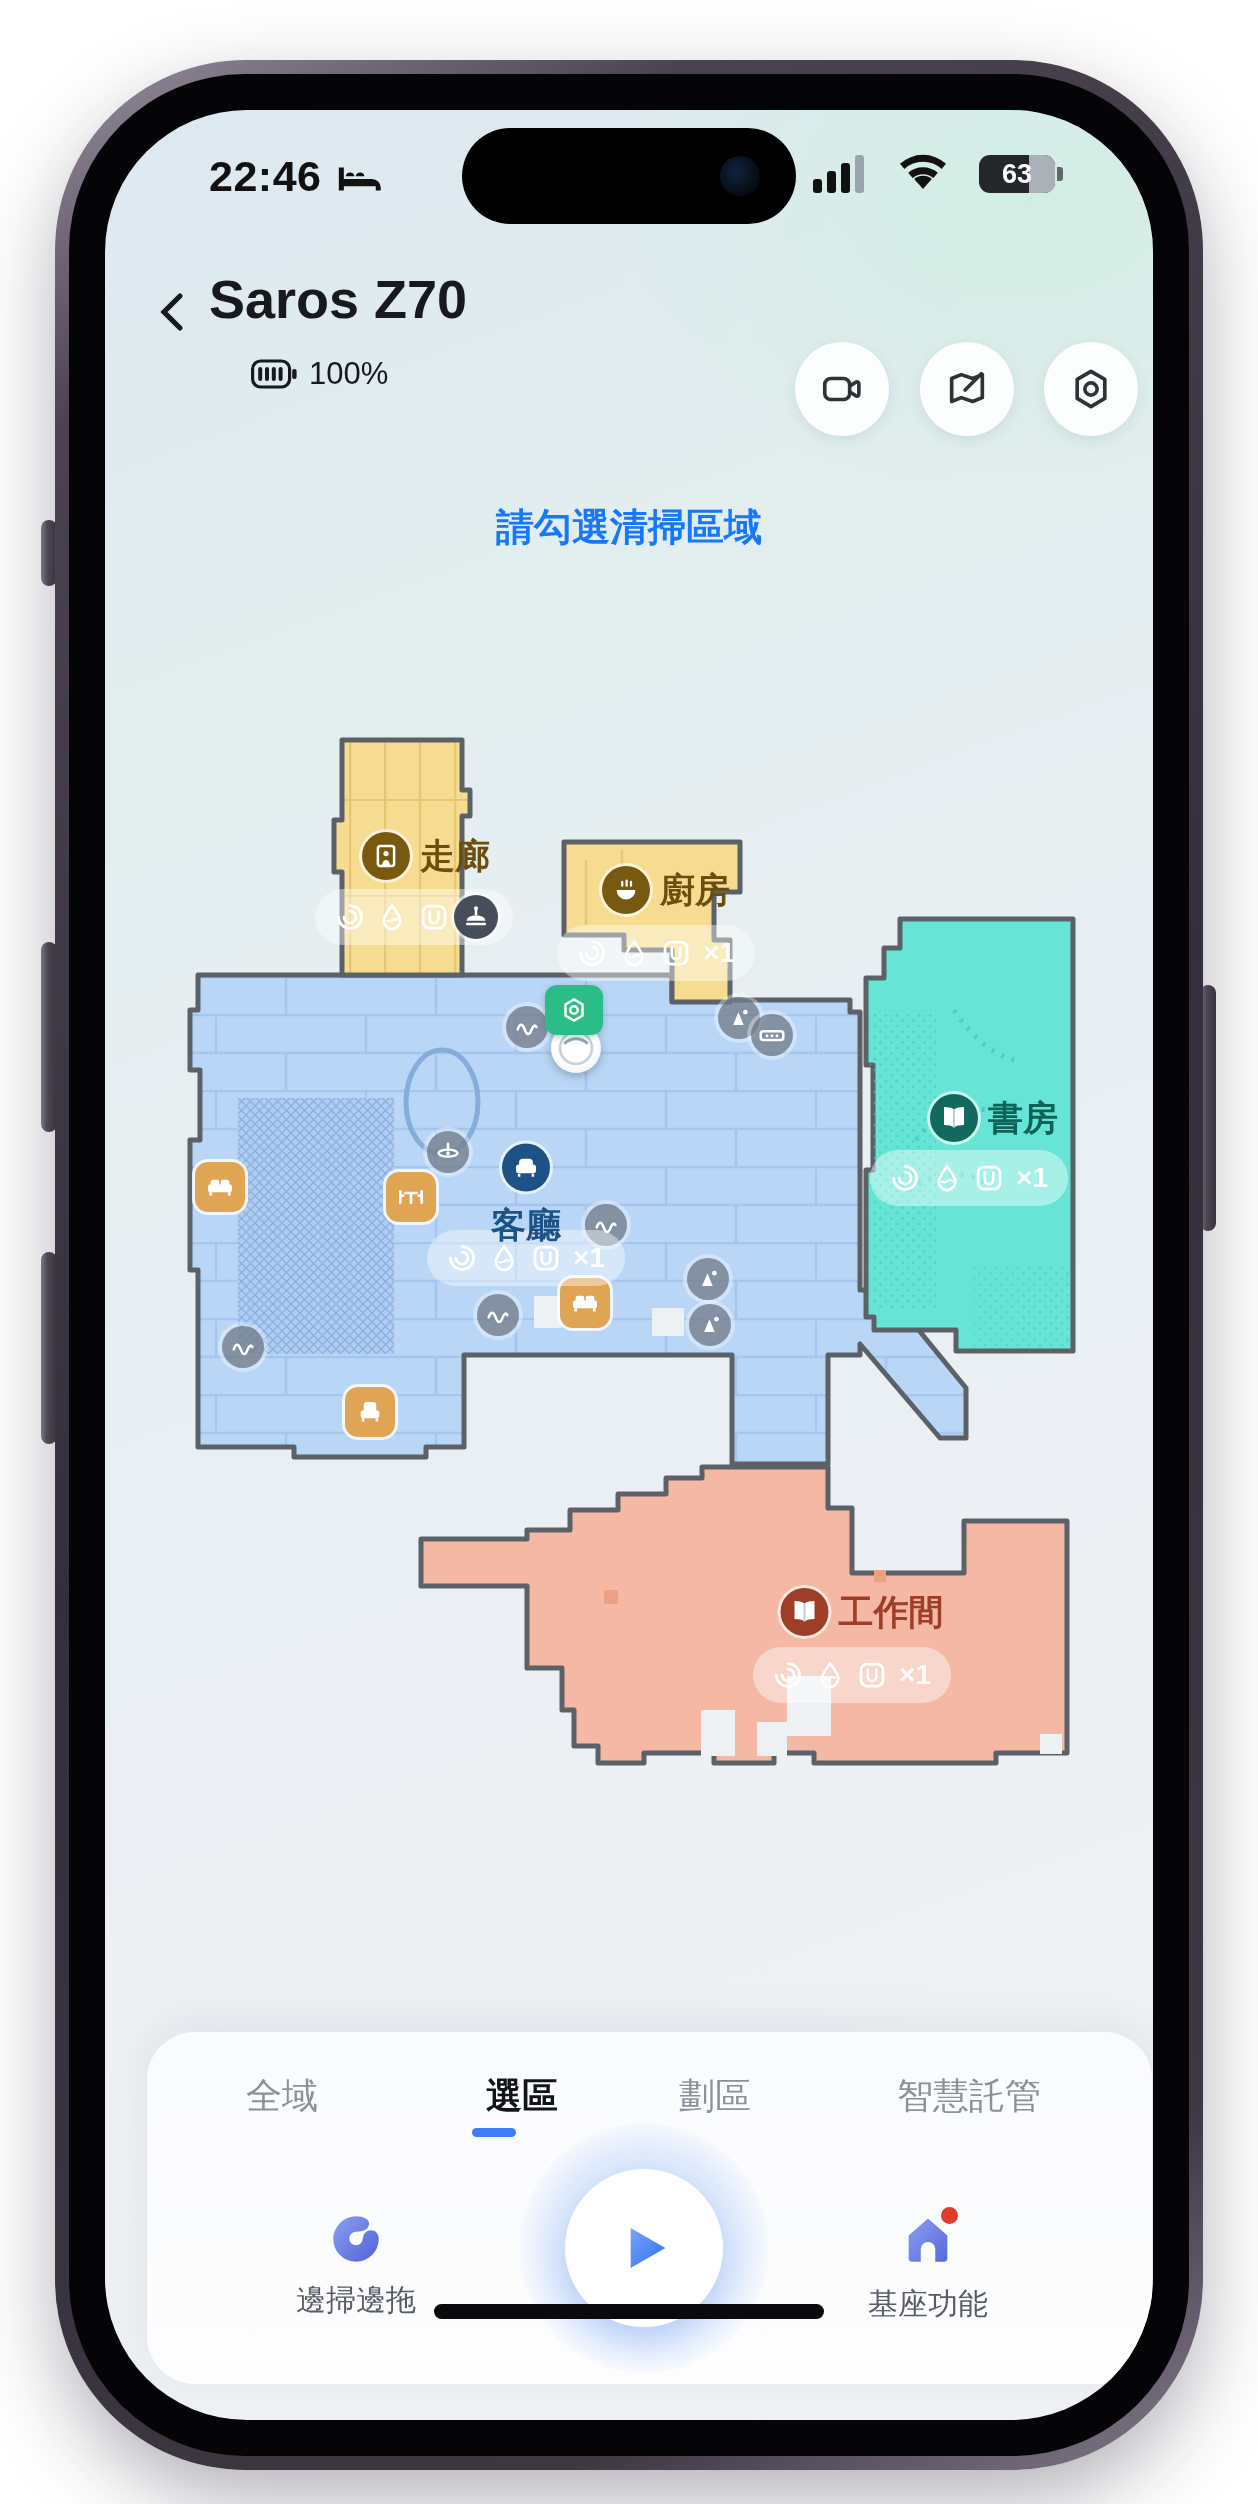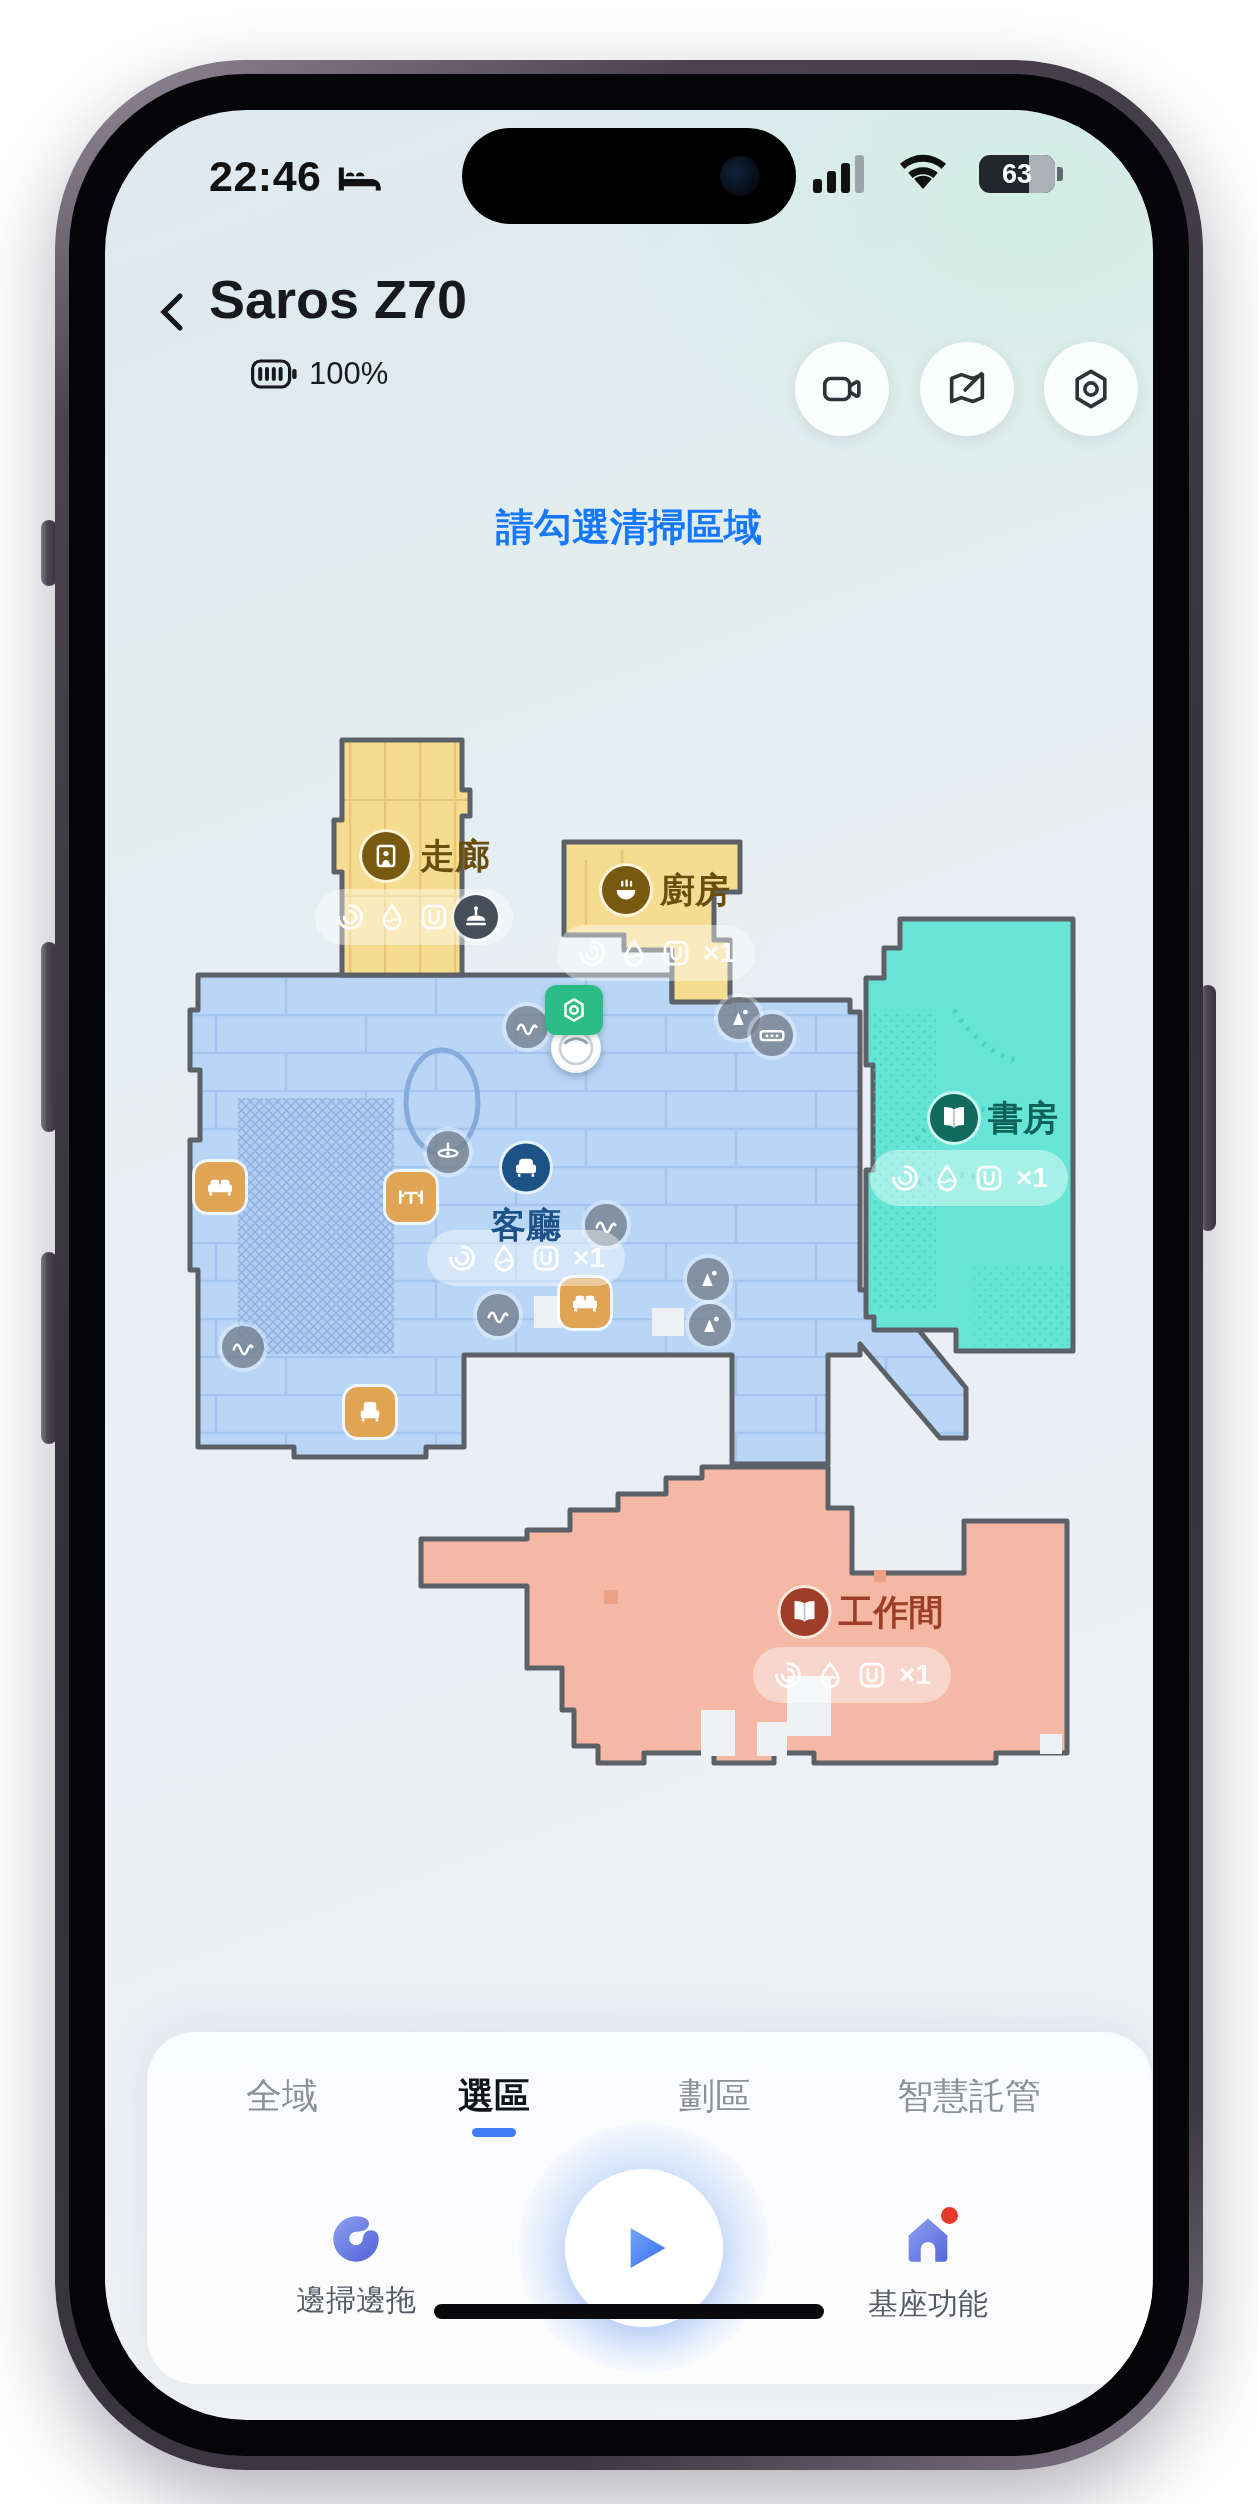--- a/index.html
+++ b/index.html
@@ -62,21 +62,21 @@
               box-shadow:0 0 0 3px rgba(255,255,255,.65);}
   .room-label .rt{font-size:35px;font-weight:700;}
   .room-pill{position:absolute;transform:translate(-50%,-50%);display:flex;align-items:center;gap:12px;
              background:rgba(255,255,255,.42);border-radius:28px;height:56px;padding:0 20px;z-index:6;
              white-space:nowrap;}
   .room-pill .cnt{color:#fff;font-size:28px;font-weight:600;opacity:.95;}
   
   .sheet{position:absolute;left:42px;top:1922px;width:1005px;height:352px;border-radius:48px;
          background:linear-gradient(#fafbfd,#fdfdfe);box-shadow:0 -8px 40px rgba(130,150,180,.14);z-index:20;}
   .tab{position:absolute;top:40px;transform:translateX(-50%);font-size:36px;color:#8b9099;cursor:pointer;}
-  .tab.active{color:#121418;font-weight:700;}
+  .tab.active{color:#121418;font-weight:700;margin-left:28px;}
   .tab-underline{position:absolute;top:96px;transform:translateX(-50%);width:44px;height:9px;border-radius:5px;}
   .action{position:absolute;transform:translateX(-50%);display:flex;flex-direction:column;align-items:center;gap:12px;}
   .action .lbl{font-size:30px;color:#565c66;}
   .play-halo{position:absolute;left:497px;top:216px;width:250px;height:250px;transform:translate(-50%,-50%);
              border-radius:50%;background:radial-gradient(circle,#cbdefb 0%,rgba(203,222,251,.55) 55%,rgba(203,222,251,0) 75%);}
   .play-btn{position:absolute;left:497px;top:216px;width:158px;height:158px;transform:translate(-50%,-50%);
             border-radius:50%;background:#fff;box-shadow:0 10px 28px rgba(110,150,235,.35);
             display:flex;align-items:center;justify-content:center;}
   .reddot{position:absolute;right:-4px;top:-6px;width:17px;height:17px;border-radius:50%;background:#e5392b;
           border:3px solid #fdfdfe;}

